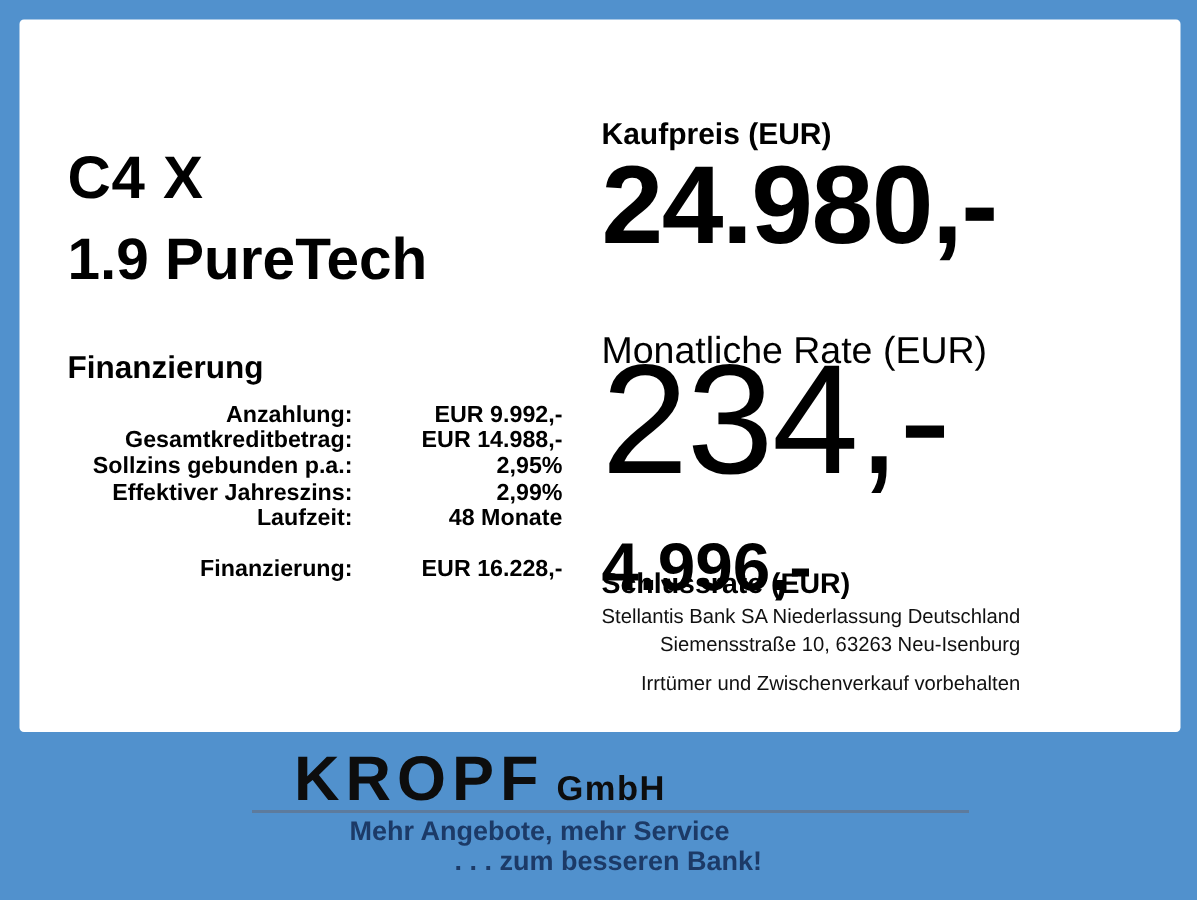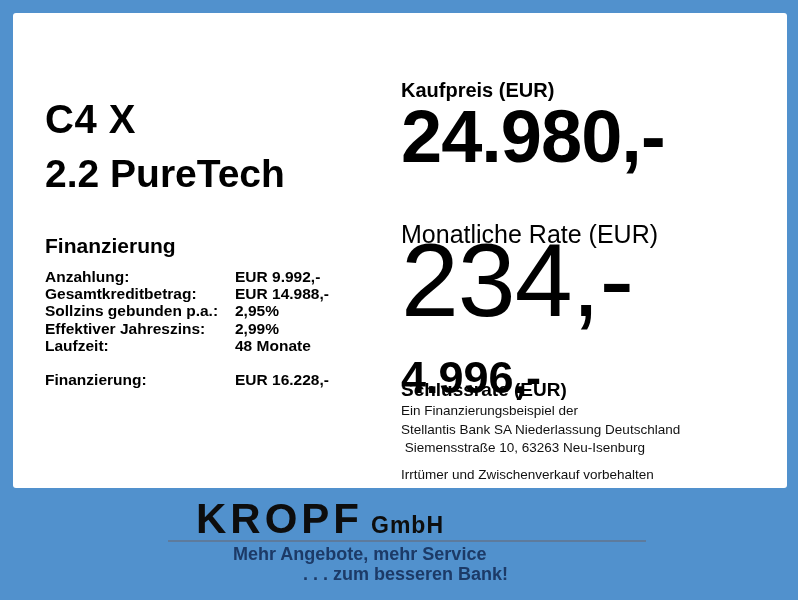--- a/index.html
+++ b/index.html
@@ -12,20 +12,21 @@
   .bg {
     position: absolute; inset: 0;
     background: #5191cd;
   }
   .card {
     position: absolute;
     left: 13px; top: 13px;
     width: 774px; height: 475px;
     background: #ffffff;
     border-radius: 3px;
+    text-align: right;
   }
   .abs { position: absolute; }
 
   
   .vehicle-model {
     left: 32px; top: 86px;
     font-size: 40px; font-weight: bold; color: #000;
     line-height: 1; letter-spacing: 0.5px;
   }
   .vehicle-engine {
@@ -101,21 +102,21 @@
   }
 </style>
 </head>
 <body>
 
 <div class="bg">
 
   <div class="card">
 
     <div class="abs vehicle-model">C4 X</div>
-    <div class="abs vehicle-engine">2.2 PureTech</div>
+    <div class="abs vehicle-engine">1.9 PureTech</div>
 
     <div class="abs fin-title">Finanzierung</div>
 
     <div class="abs fin-table">
       <div class="fin-row">
         <span class="lbl">Anzahlung:</span>
         <span class="val">EUR 9.992,-</span>
       </div>
       <div class="fin-row">
         <span class="lbl">Gesamtkreditbetrag:</span>
@@ -144,21 +145,20 @@
       <div class="abs kp-label">Kaufpreis (EUR)</div>
       <div class="abs kp-value">24.980,-</div>
 
       <div class="abs mr-label">Monatliche Rate (EUR)</div>
       <div class="abs mr-value">234,-</div>
 
       <div class="abs sr-label">Schlussrate (EUR)</div>
       <div class="abs sr-value">4.996,-</div>
 
       <div class="abs disclaimer">
-        <div class="line">Ein Finanzierungsbeispiel der</div>
         <div class="line">Stellantis Bank SA Niederlassung Deutschland</div>
         <div class="line"> Siemensstraße 10, 63263 Neu-Isenburg</div>
         <div class="line line-last">Irrtümer und Zwischenverkauf vorbehalten</div>
       </div>
     </div>
 
   </div>
 
   <div class="abs logo-row">
     <span class="logo-kropf">KROPF</span>

